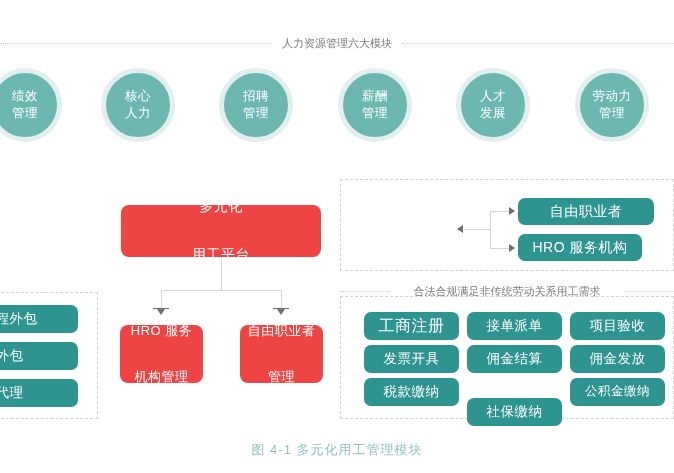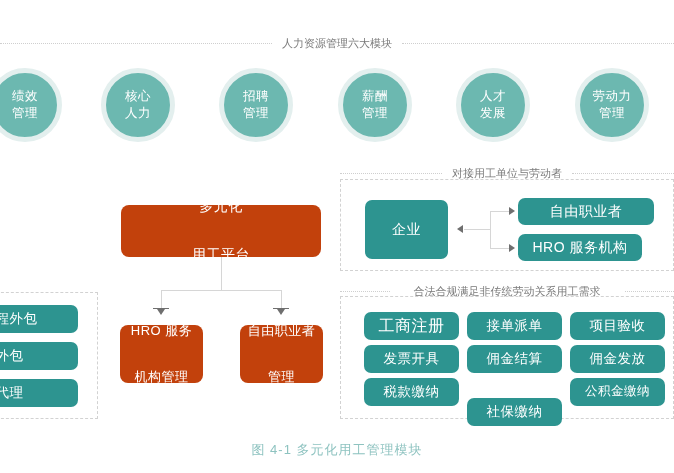--- a/index.html
+++ b/index.html
@@ -43,21 +43,21 @@
   .box{
     position:absolute;
     display:flex;flex-direction:column;
     align-items:center;justify-content:center;
     color:#ffffff;
     box-sizing:border-box;
     line-height:1.4;
     letter-spacing:.5px;
     text-align:center;
   }
-  .box.cyan{background:#c2410c;border-radius:8px;gap:28px;}
+  .box.cyan{background:#ef4444;border-radius:8px;gap:28px;}
   .box.teal{background:#2d9490;border-radius:7px;}
 
   
   .panel{
     position:absolute;
     border:1px dashed #d2d2d2;
     box-sizing:border-box;
     background:transparent;
   }
 
@@ -159,31 +159,23 @@
   <div class="box teal" style="left:-87px;top:305px;width:165px;height:28px;font-size:13.5px;">
     <span>招聘流程外包</span>
   </div>
   <div class="box teal" style="left:-87px;top:342px;width:165px;height:28px;font-size:13.5px;">
     <span>业务外包</span>
   </div>
   <div class="box teal" style="left:-87px;top:379px;width:165px;height:28px;font-size:13.5px;">
     <span>人事代理</span>
   </div>
 
-  <div class="sec-head" style="left:340px;top:166px;width:334px;height:14px;">
-    <span class="rule"></span>
-    <span class="lbl">对接用工单位与劳动者</span>
-    <span class="rule"></span>
-  </div>
 
   <div class="panel" style="left:340px;top:179px;width:334px;height:92px;"></div>
 
-  <div class="box teal" style="left:365px;top:200px;width:83px;height:59px;font-size:14px;">
-    <span>企业</span>
-  </div>
 
   <div class="line hline" style="left:464px;top:229px;width:26px;"></div>
   <div class="arrow-left" style="left:457px;top:225px;"></div>
   <div class="line vline" style="left:490px;top:211px;height:37px;"></div>
   <div class="line hline" style="left:490px;top:211px;width:21px;"></div>
   <div class="line hline" style="left:490px;top:248px;width:21px;"></div>
   <div class="arrow-right" style="left:509px;top:207px;"></div>
   <div class="arrow-right" style="left:509px;top:244px;"></div>
 
   <div class="box teal" style="left:518px;top:198px;width:136px;height:27px;font-size:14px;">

